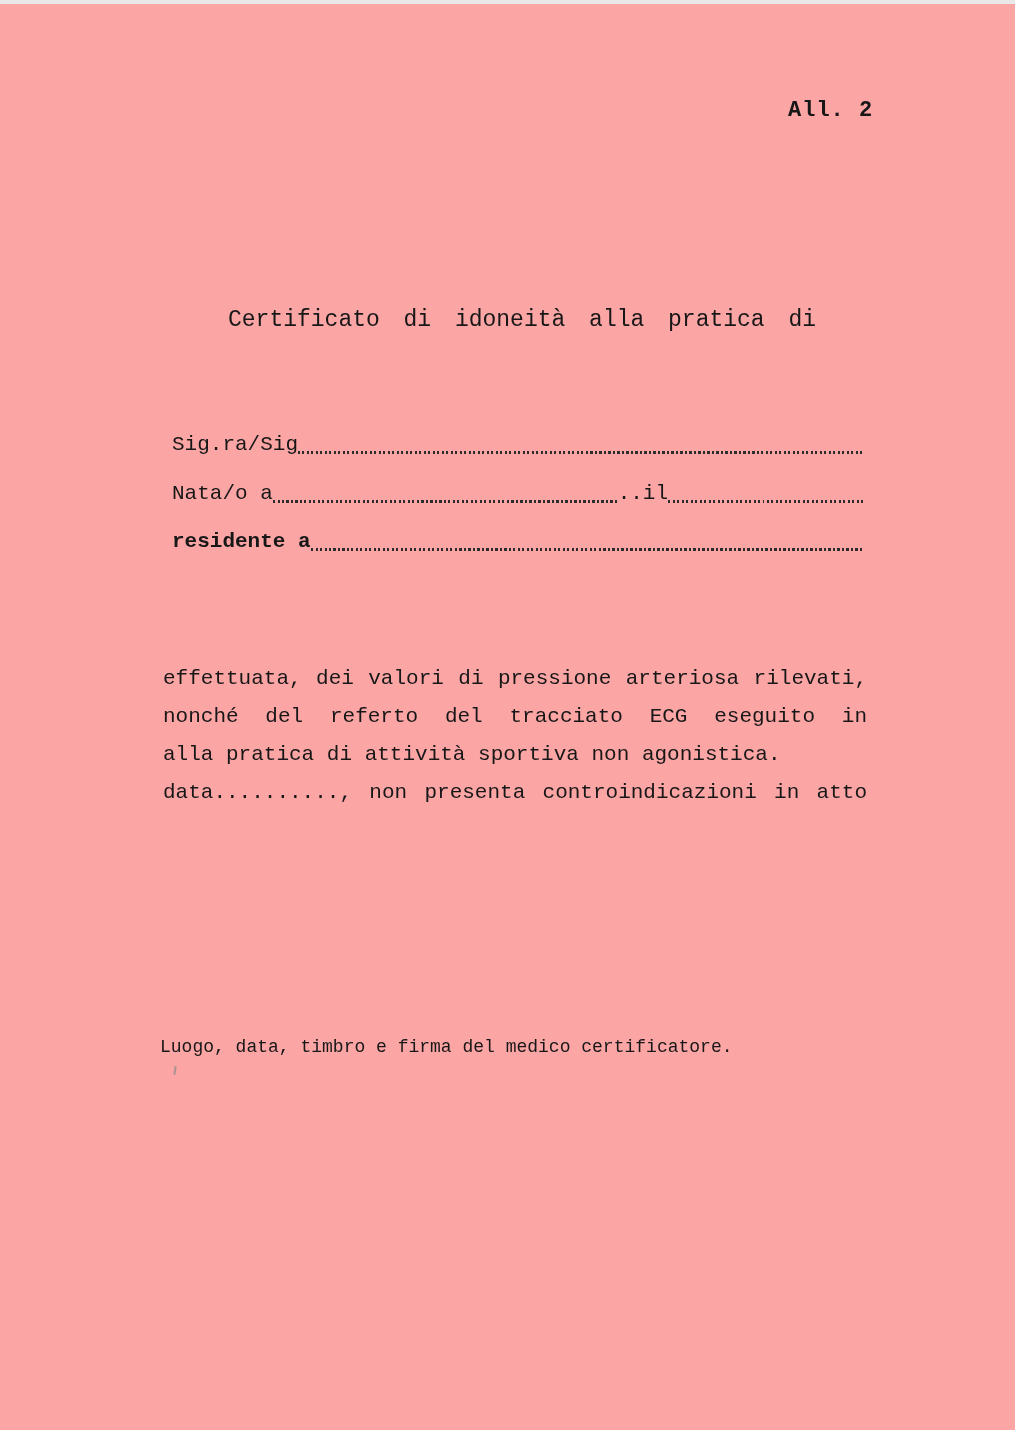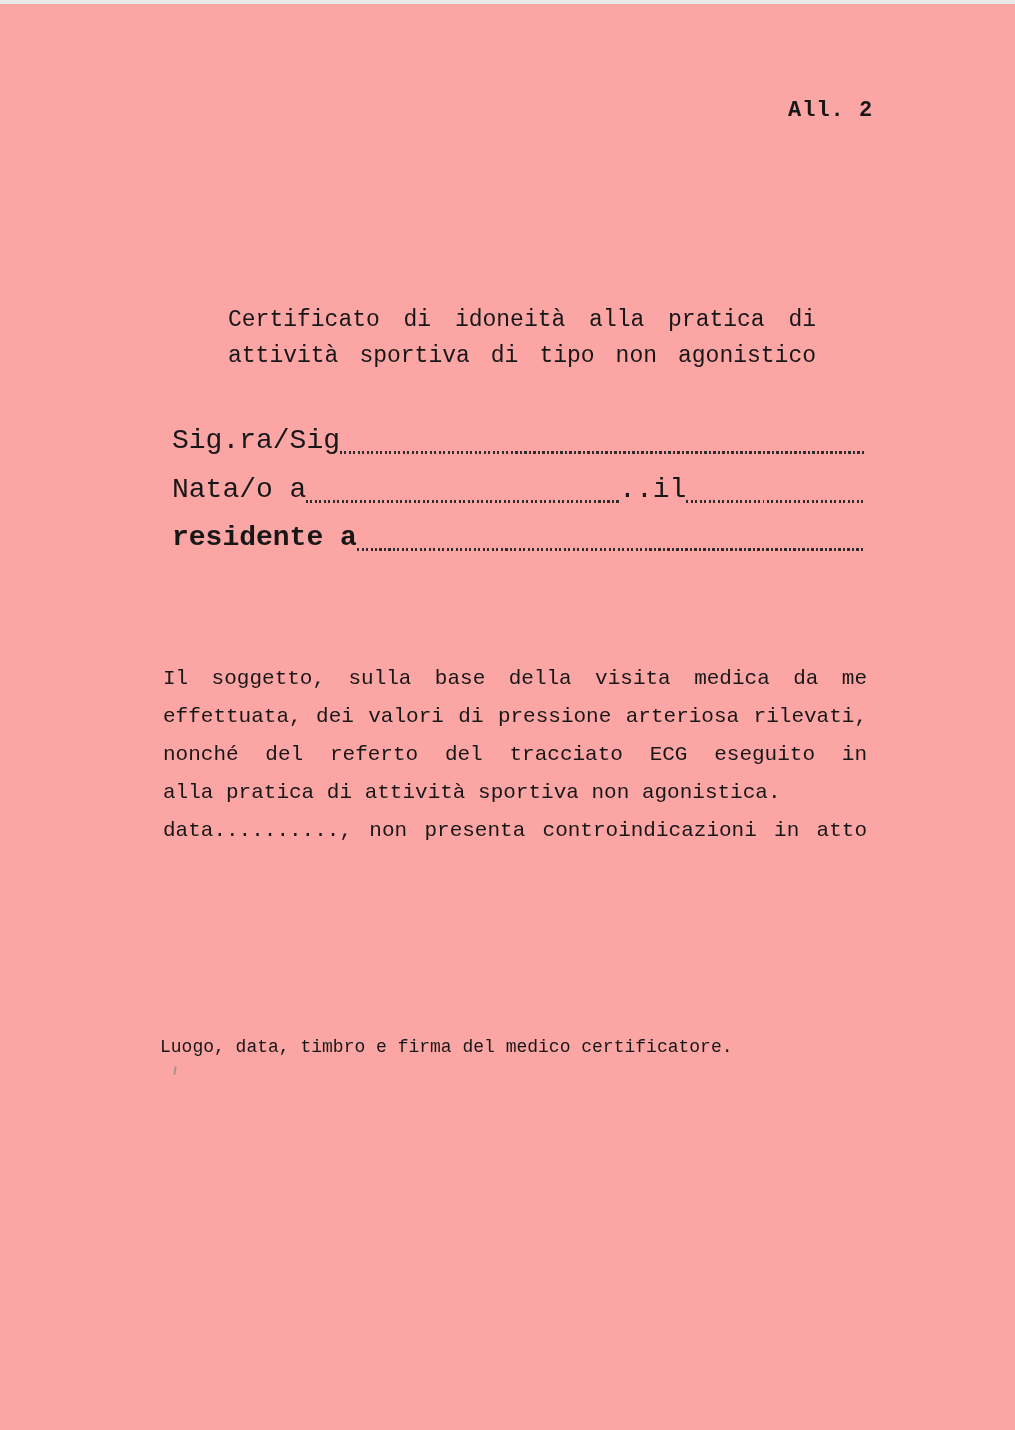--- a/index.html
+++ b/index.html
@@ -37,21 +37,21 @@
   }
   .title .tline { text-align: justify; text-align-last: justify; }
   .title .tline.last { text-align-last: justify; }
   .form-row {
     position: absolute;
     left: 172px;
     width: 692px;
     height: 30px;
     display: flex;
     align-items: flex-end;
-    font-size: 28px;
+    font-size: 21px;
   }
   .form-row .flabel {
     line-height: 1.25;
     white-space: pre;
   }
   .leader {
     height: 3px;
     margin-bottom: 4px;
     background-image: repeating-linear-gradient(to right, #2c2c2c 0 2px, transparent 2px 4.5px);
     background-repeat: repeat-x;
@@ -95,42 +95,40 @@
 </style>
 </head>
 <body>
 
 <div class="page">
 
   <div class="attachment">All. 2</div>
 
   <div class="title">
       <div class="tline">Certificato di idoneità alla pratica di</div>
-      <div class="tline last">attività sportiva di tipo non agonistico</div>
     </div>
 
   <div class="form-row" id="row-sig">
     <span class="flabel">Sig.ra/Sig</span>
     <span class="leader grow1"></span>
   </div>
 
   <div class="form-row" id="row-nata">
     <span class="flabel">Nata/o a</span>
     <span class="leader grow-a"></span>
     <span class="flabel">..il</span>
     <span class="leader grow-b"></span>
   </div>
 
   <div class="form-row" id="row-res">
     <span class="flabel">residente a</span>
     <span class="leader grow1"></span>
   </div>
 
   <div class="paragraph" id="para1">
-      <div class="tline">Il soggetto, sulla base della visita medica da me</div>
       <div class="tline">effettuata, dei valori di pressione arteriosa rilevati,</div>
       <div class="tline">nonché del referto del tracciato ECG eseguito in</div>
       <div class="tline last">alla pratica di attività sportiva non agonistica.</div>
       <div class="tline">data.........., non presenta controindicazioni in atto</div>
     </div>
 
 
   <div class="signature">Luogo, data, timbro e firma del medico certificatore.</div>
 
   <div class="artifact"></div>

